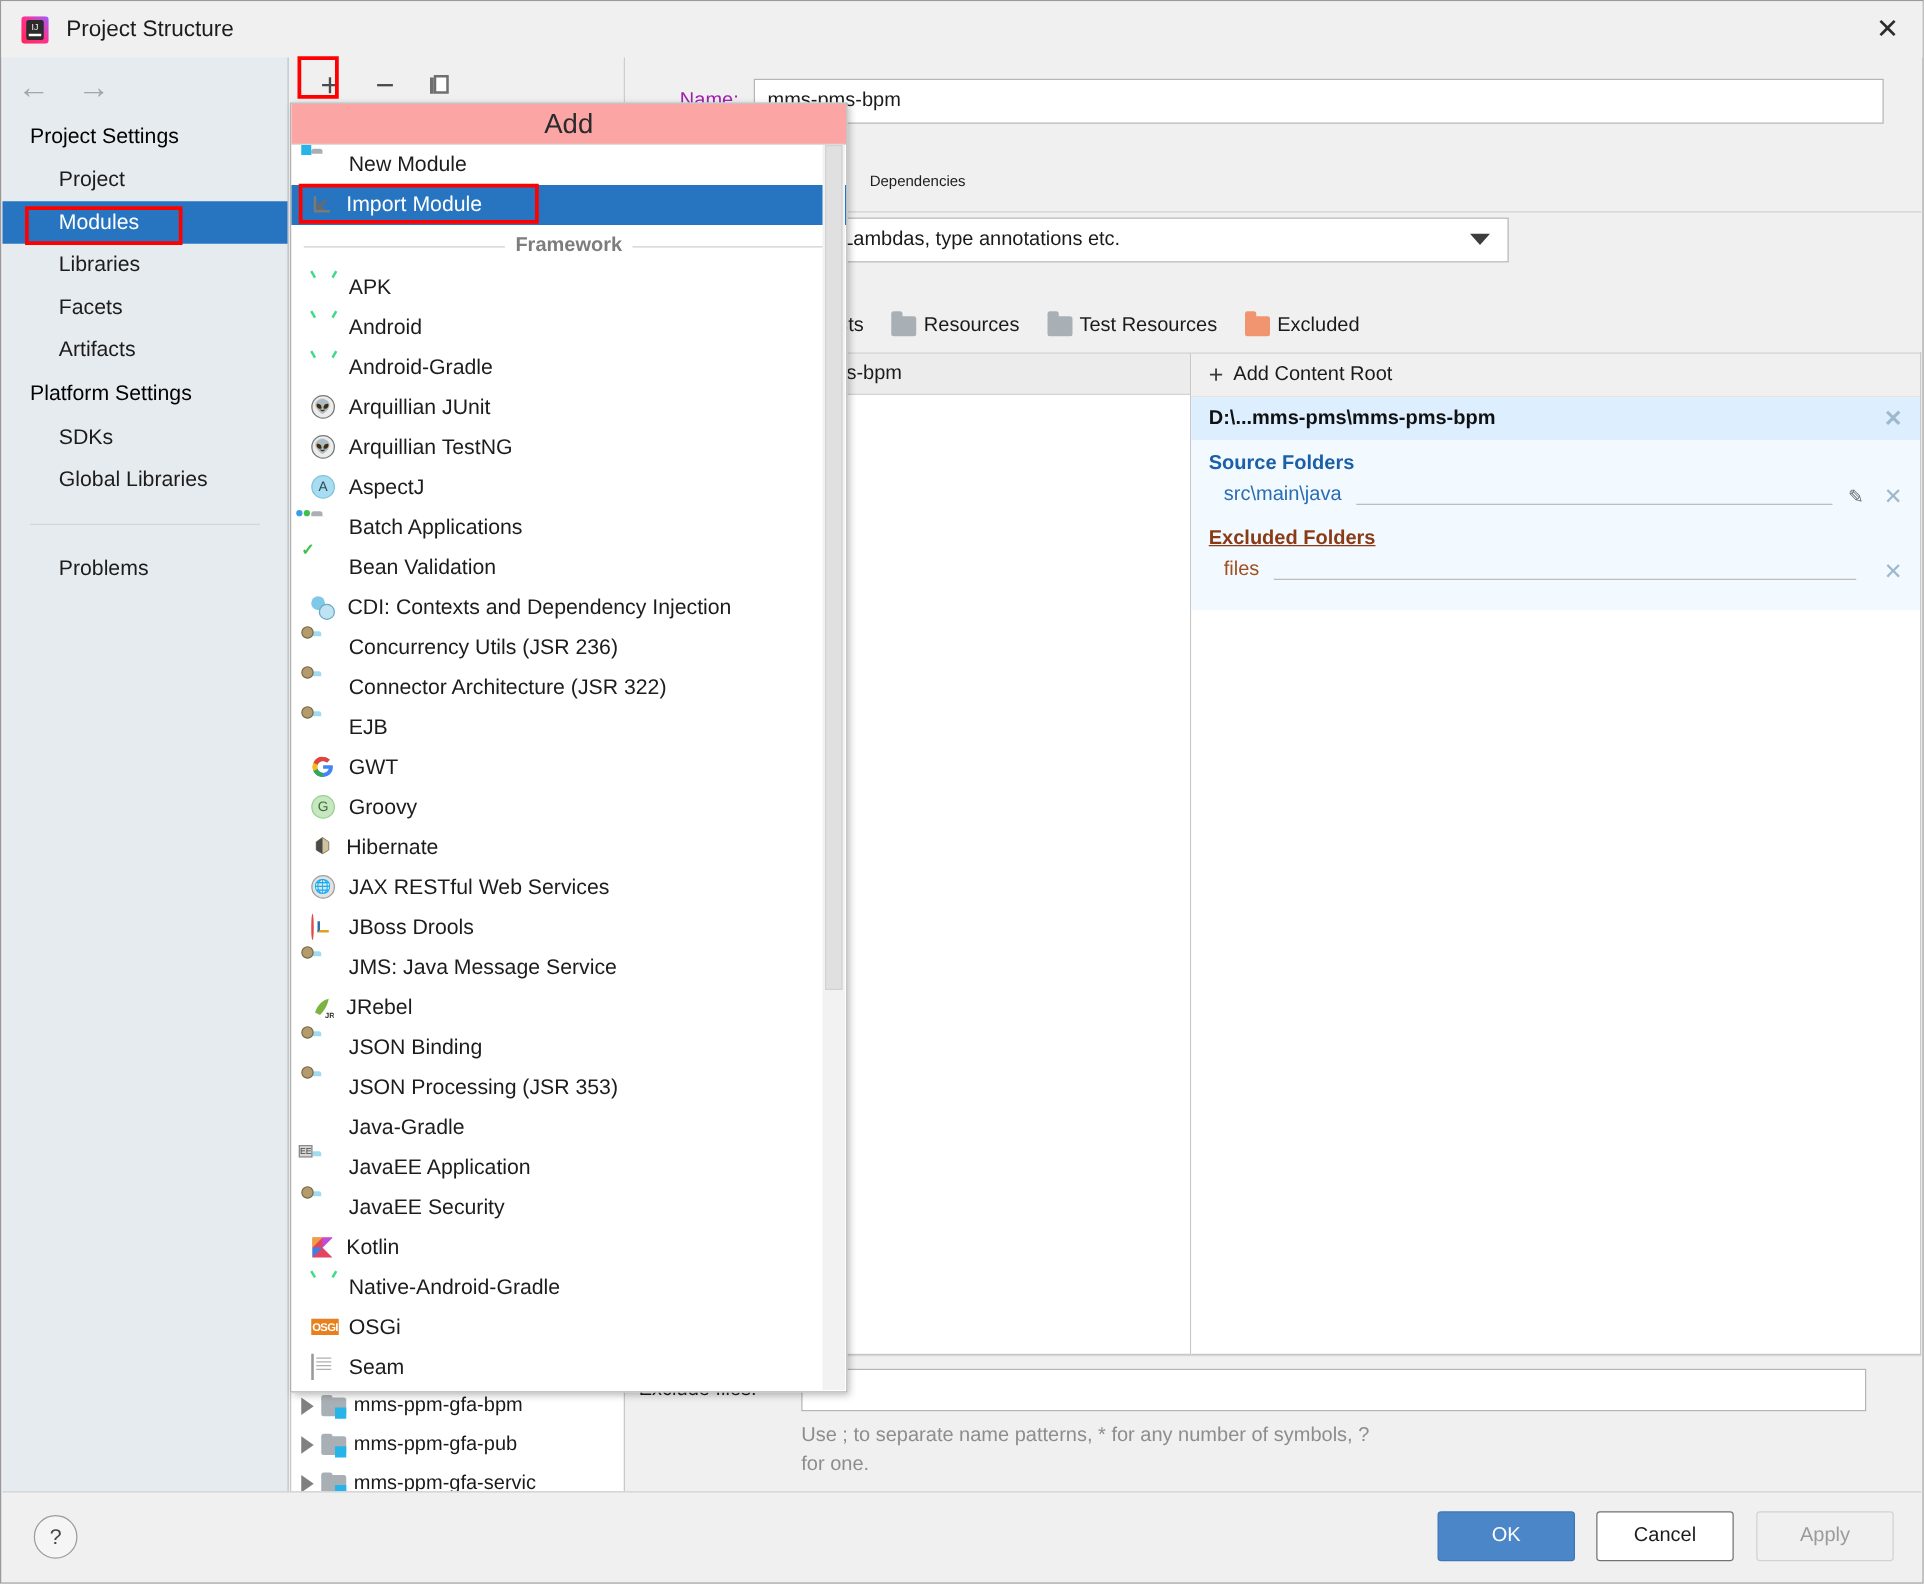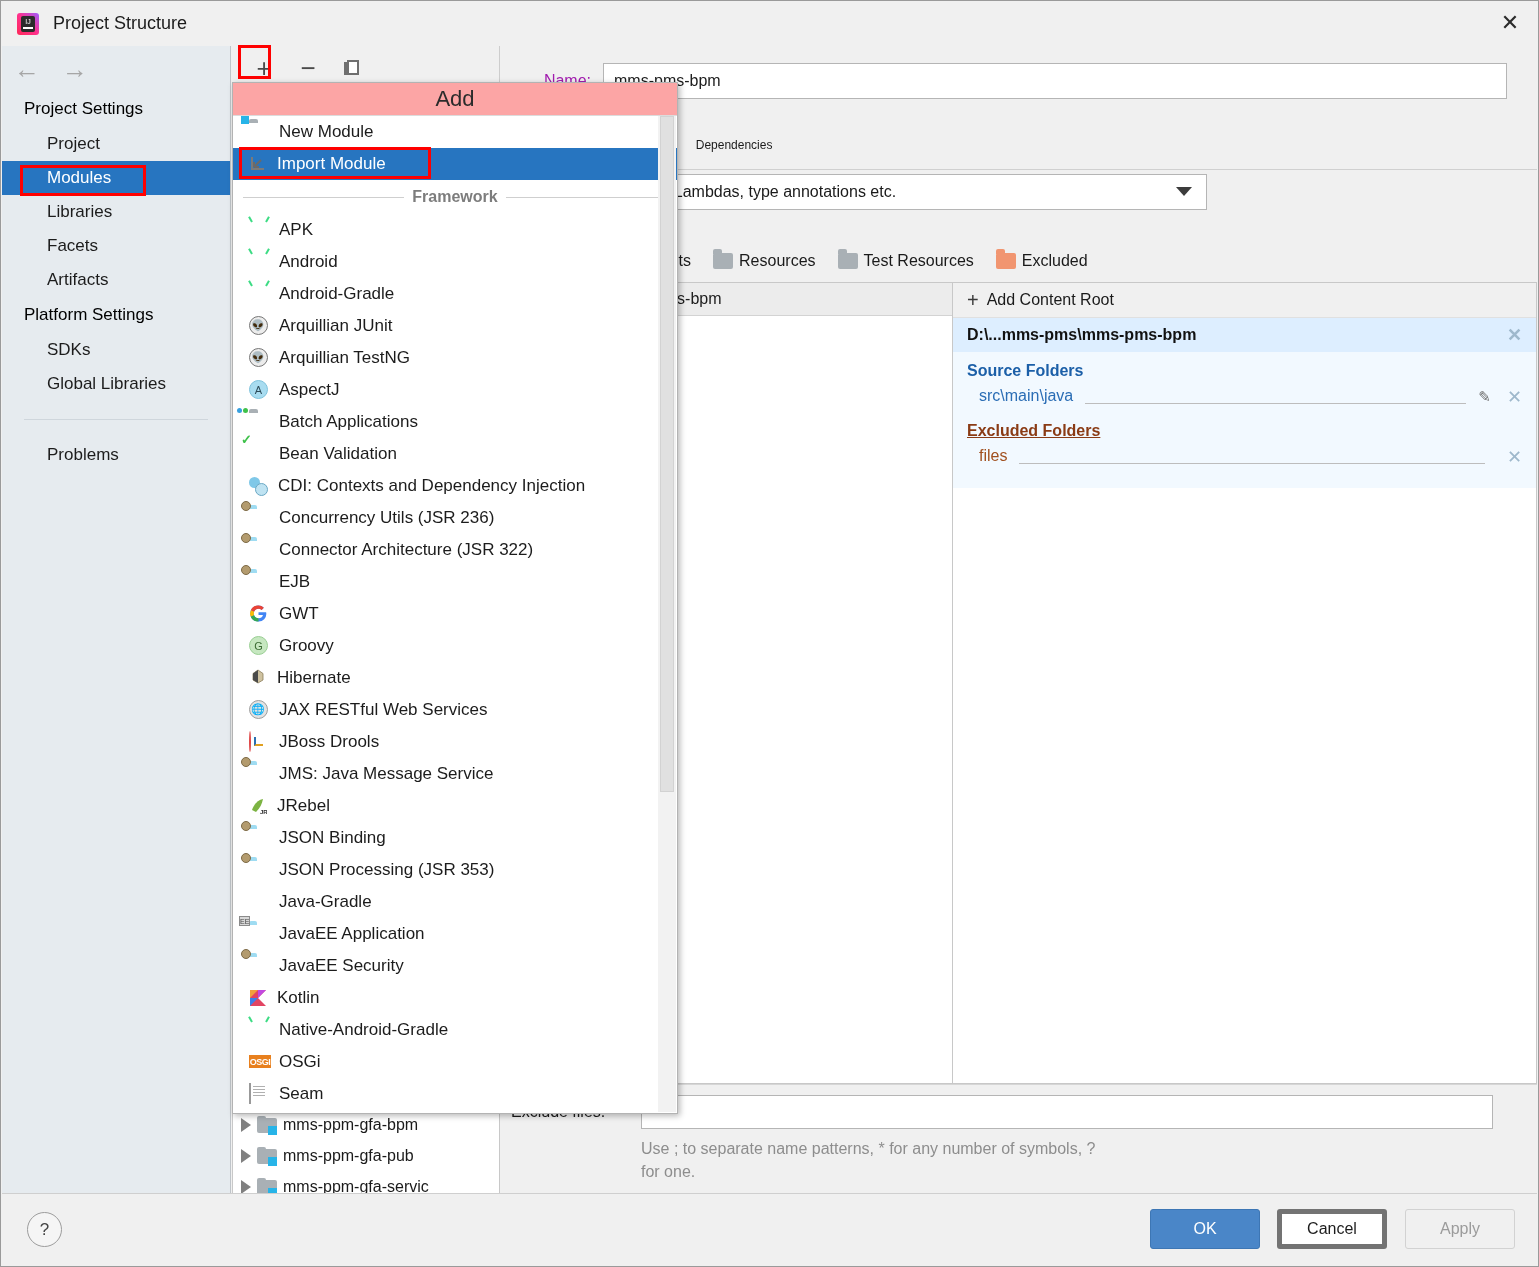--- a/index.html
+++ b/index.html
@@ -234,21 +234,21 @@
     position:absolute;left:25px;top:18px;width:33px;height:33px;border-radius:50%;
     border:1px solid #9c9c9c;background:#f5f5f5;color:#444;
     display:flex;align-items:center;justify-content:center;font-size:17px;cursor:default;
   }
   .dlg-btn{
     position:absolute;top:15px;height:40px;width:110px;
     display:flex;align-items:center;justify-content:center;font-size:16px;
     border-radius:3px;box-sizing:border-box;cursor:default;
   }
   #ok-btn{right:277px;background:#4a86c8;color:#ffffff;border:1px solid #3d76b4;}
-  #cancel-btn{right:150px;background:#ffffff;color:#1c1c1c;border:5px solid #737373;}
+  #cancel-btn{right:150px;background:#ffffff;color:#1c1c1c;border:1px solid #737373;}
   #apply-btn{right:22px;background:#f0f0f0;color:#9b9b9b;border:1px solid #d2d2d2;}
 </style>
 </head>
 <body>
 
 <div id="window">
 
   <div id="titlebar">
     <div id="title-logo">
       <svg width="22" height="22" viewBox="0 0 22 22">

